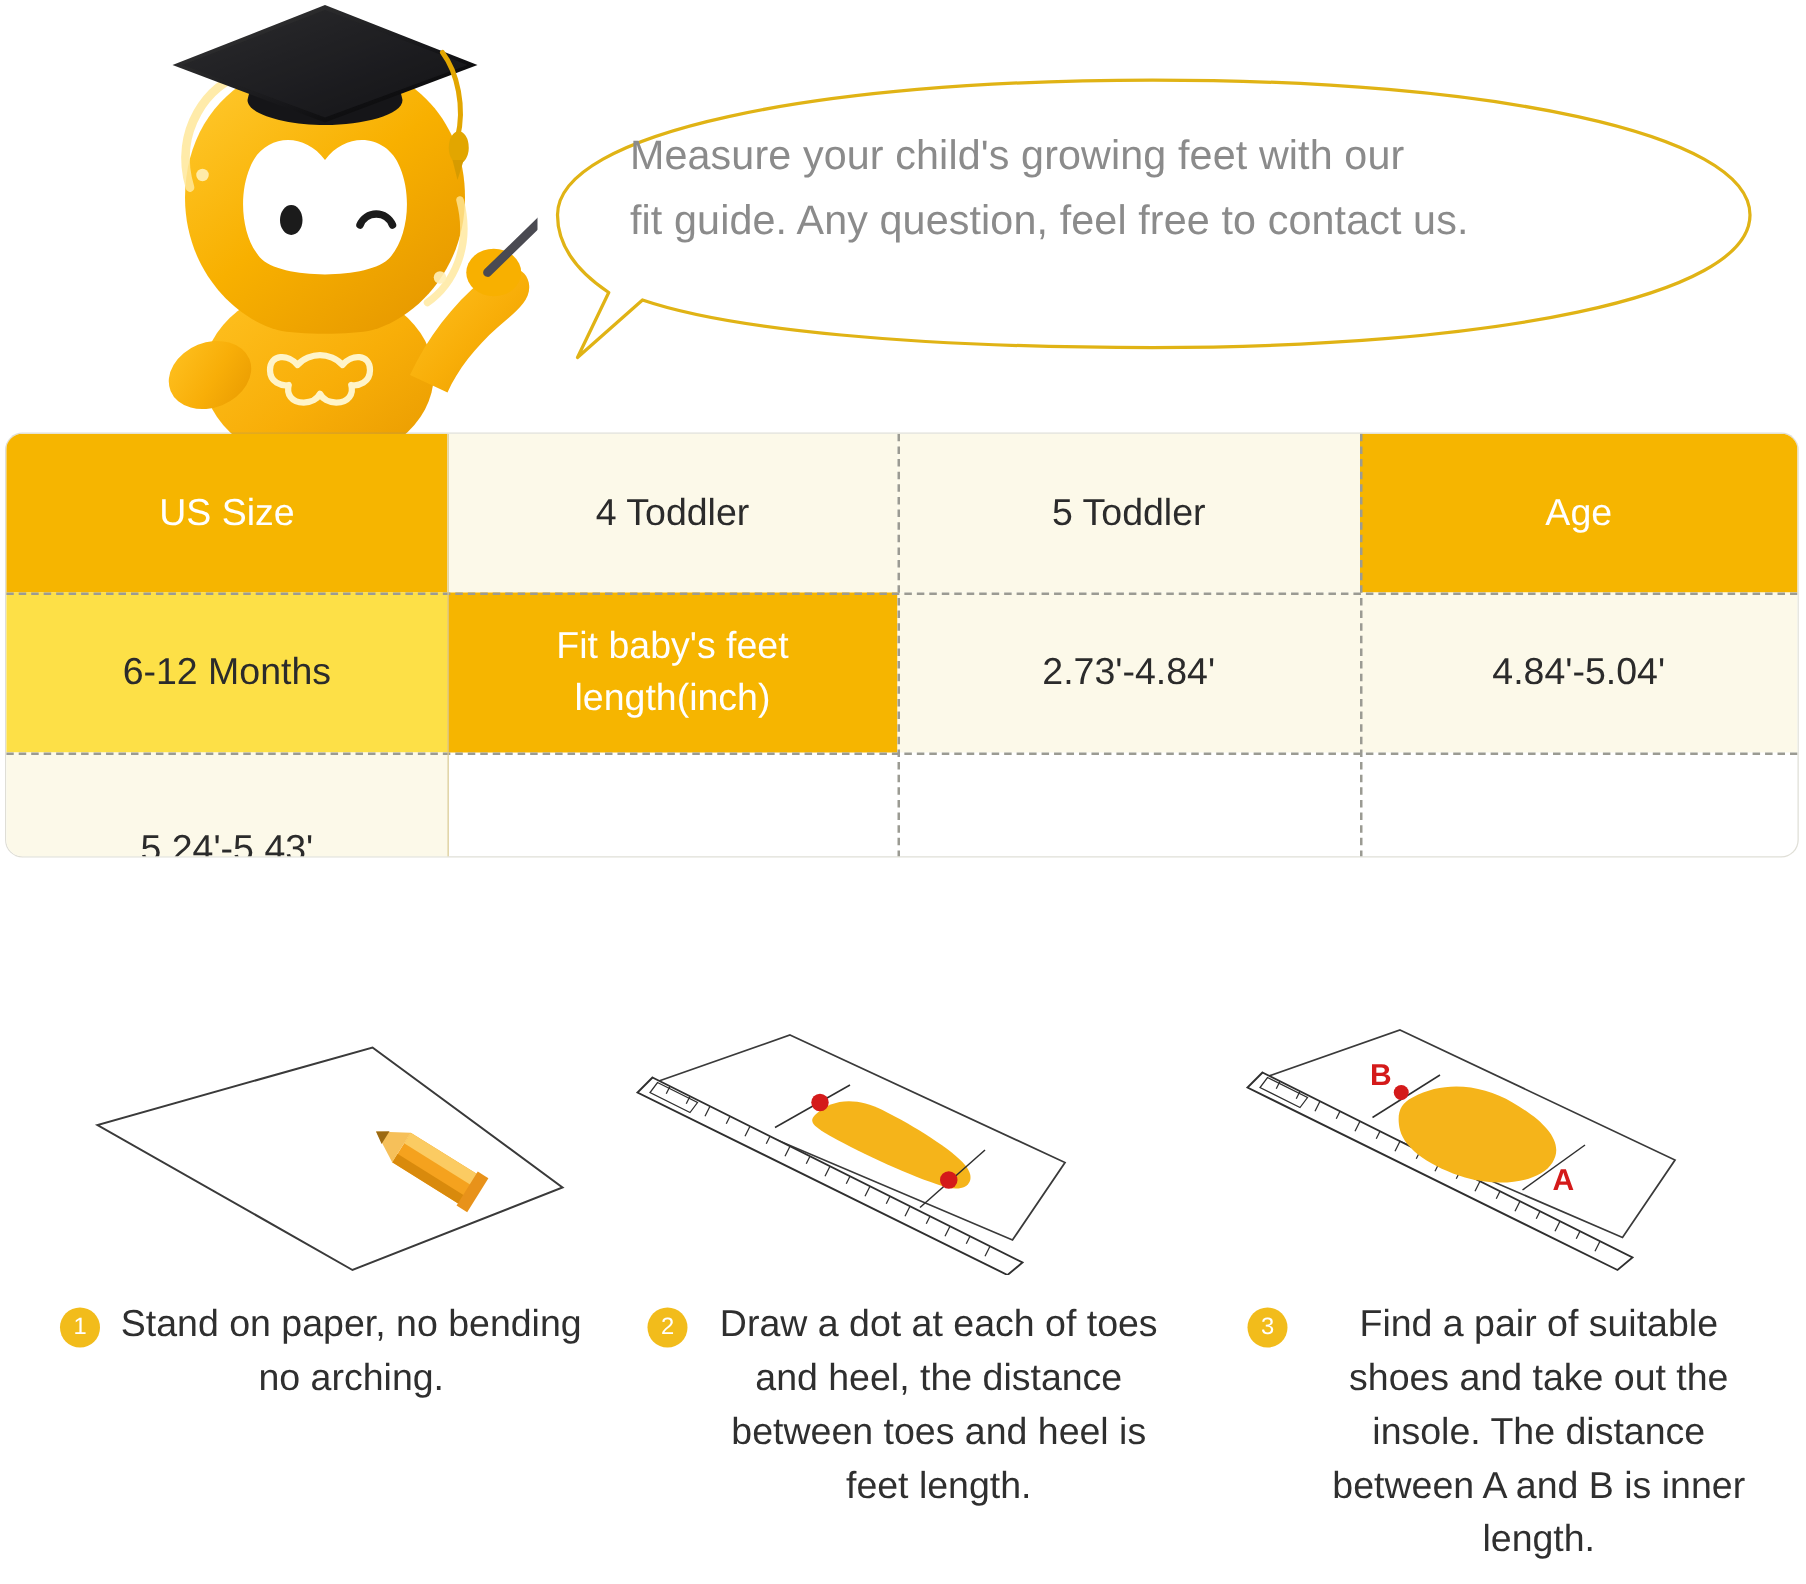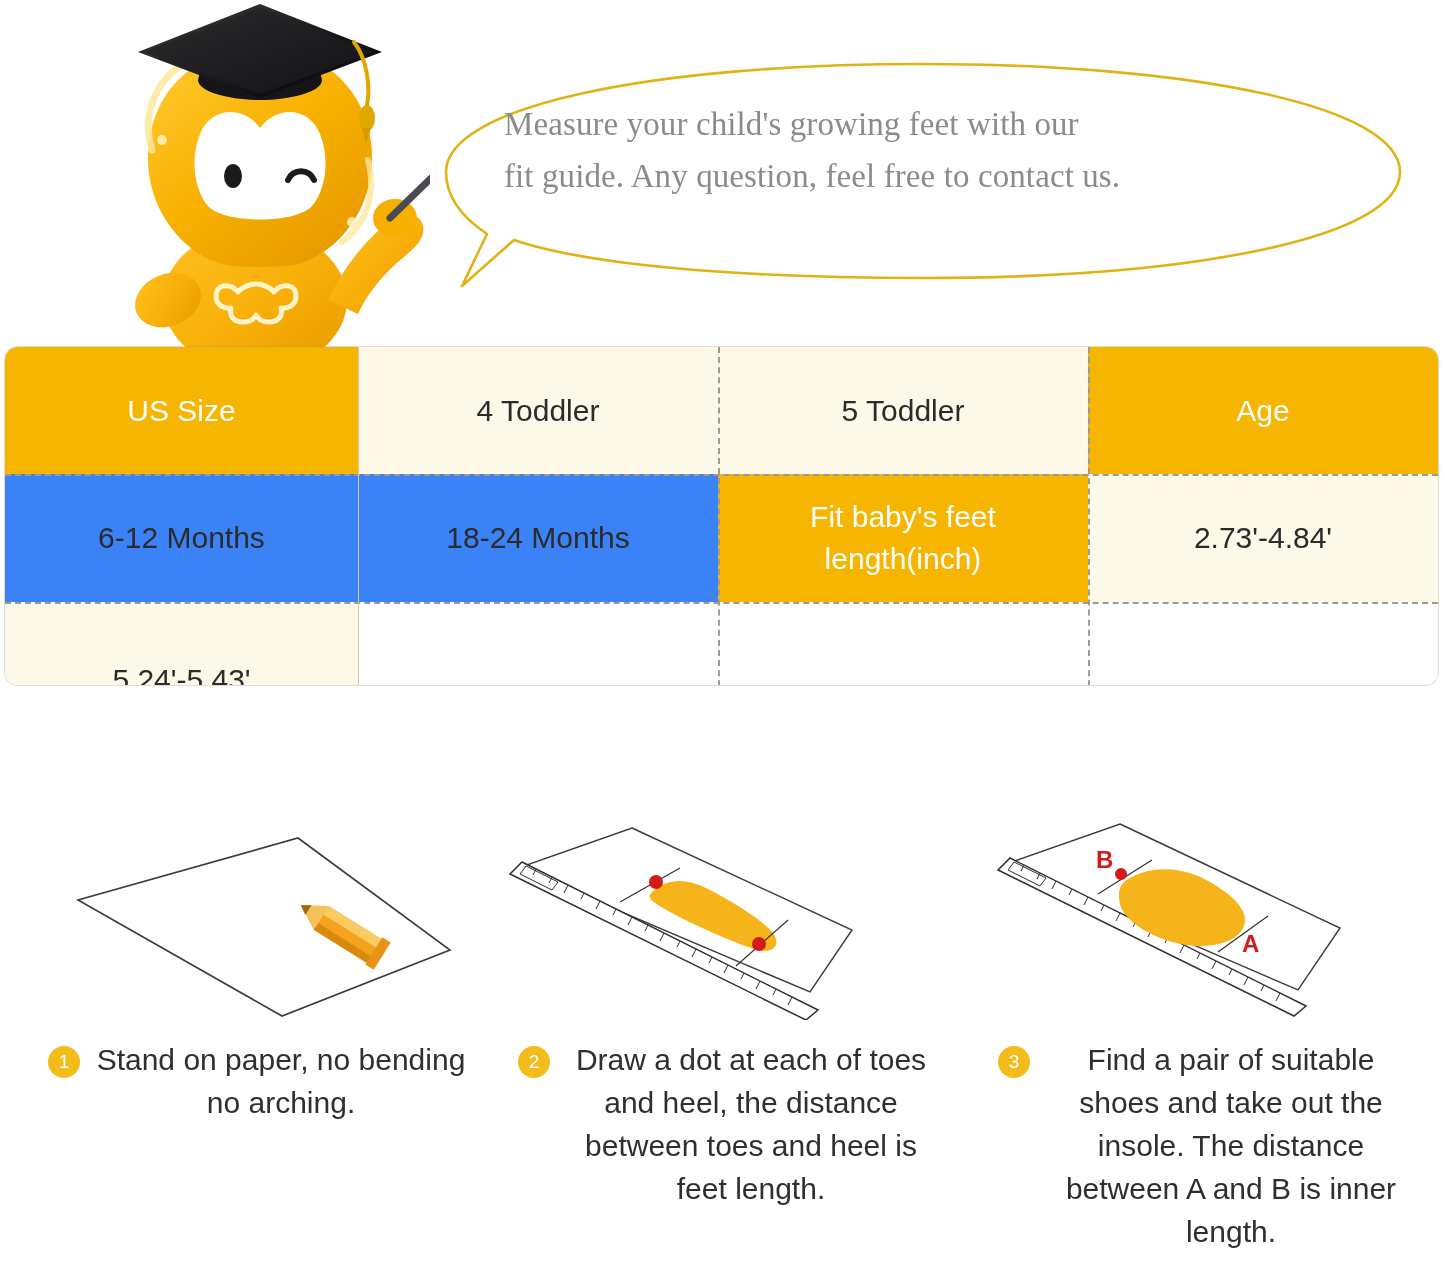--- a/index.html
+++ b/index.html
@@ -37,21 +37,21 @@
   .bubble-svg { position: absolute; left: 0; top: 0; }
   #bubble-text {
     position: absolute;
     left: 72px;
     top: 40px;
     width: 800px;
     color: #8b8b8b;
     font-size: 33px;
     line-height: 52px;
     letter-spacing: 0.1px;
-    font-family: Liberation Serif, serif;
+    font-family: Liberation Sans, sans-serif;
   }
   #bubble-text .l2 { display: block; }
 
   
   #size-table {
     position: absolute;
     left: 5px;
     top: 347px;
     width: 1433px;
     height: 338px;
@@ -74,21 +74,21 @@
     padding: 0 8px;
   }
   .thead {
     background: #F6B500;
     color: #ffffff;
     font-size: 30px;
     line-height: 42px;
     flex-direction: column;
   }
   .row-cream { background: #FCF9E9; }
-  .row-white { background: #3b82f6; }
+  .row-white { background: #fde047; }
 
   
   .hline {
     position: absolute;
     left: 0;
     width: 1433px;
     height: 0;
     border-top: 2px dashed #9b9b93;
     pointer-events: none;
   }
@@ -251,30 +251,30 @@
   <div class="tcell row-cream">
     <span>5 Toddler</span>
   </div>
 
   <div class="tcell thead">
     <span>Age</span>
   </div>
   <div class="tcell row-white">
     <span>6-12 Months</span>
   </div>
-  <div class="tcell row-white">
-    <span>18-24 Months</span>
-  </div>
 
   <div class="tcell thead">
     <span>Fit baby's feet</span>
     <span>length(inch)</span>
   </div>
   <div class="tcell row-cream">
     <span>2.73'-4.84'</span>
+  </div>
+  <div class="tcell row-cream">
+    <span>4.84'-5.04'</span>
   </div>
   <div class="tcell row-cream">
     <span>5.24'-5.43'</span>
   </div>
 
   <div class="hline h1"></div>
   <div class="hline h2"></div>
   <div class="vline-solid"></div>
   <div class="vline v1"></div>
   <div class="vline v2"></div>

